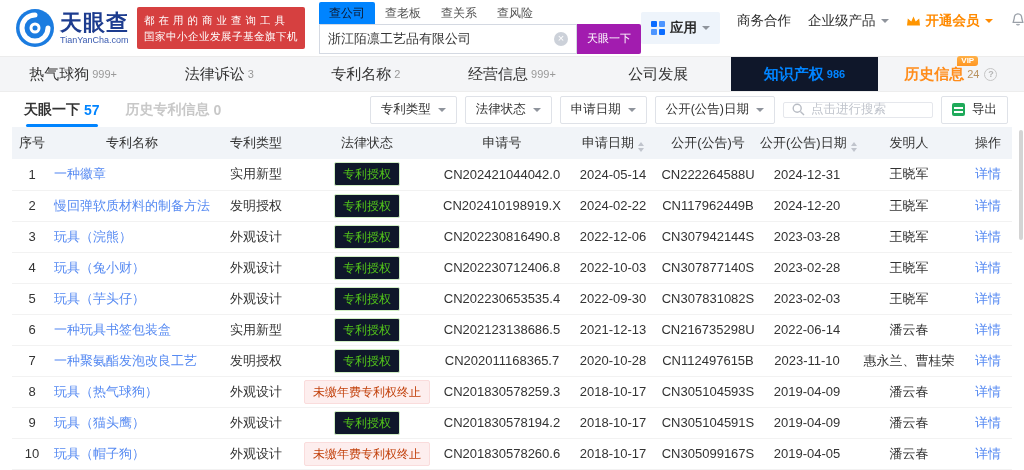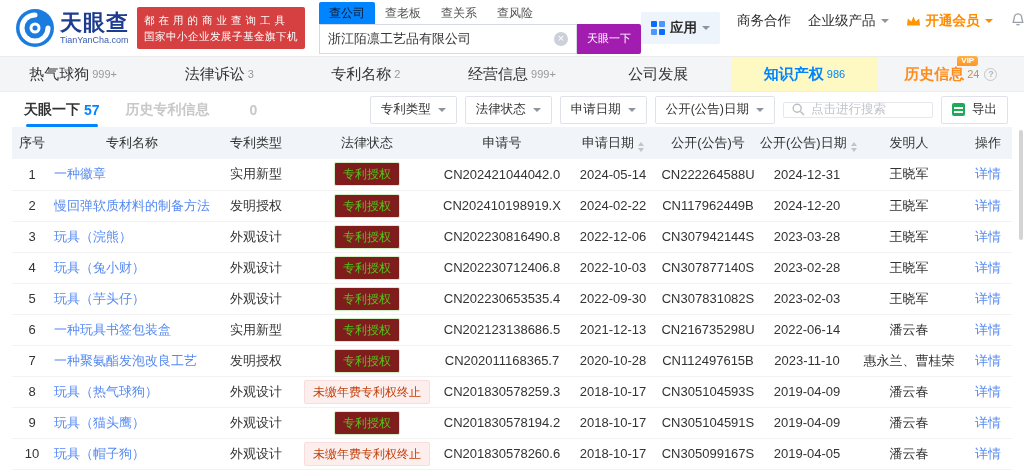--- a/index.html
+++ b/index.html
@@ -36,60 +36,60 @@
   .apps { background:#eef4fb; padding:7px 10px; border-radius:2px; font-weight:bold; }
   .vip-link { color:#ff8a00; font-weight:bold; }
   .caret { width:0; height:0; border:4px solid transparent; border-top-color:#8f949c; margin-top:4px; }
   .caret.orange { border-top-color:#ff8a00; }
 
   
   .tabbar { height:35px; background:#f4f5f7; display:flex; border-bottom:1px solid #ededed; }
   .tab { flex:1; display:flex; align-items:center; justify-content:center; gap:3px;
     font-size:15px; color:#333; cursor:pointer; position:relative; }
   .tab .cnt { font-size:11px; color:#999; }
-  .tab.active { background:#fef9c3; color:#0084ff; font-weight:bold; }
-  .tab.active .cnt { color:#0084ff; font-weight:normal; }
+  .tab.active { background:#0f172a; color:#0084ff; font-weight:bold; }
+  .tab.active .cnt { color:#0084ff; font-weight:bold; }
   .tab.history { color:#ff8c1a; font-weight:bold; }
   .tab.history .cnt { color:#b9925f; font-weight:normal; }
   .tab-label-wrap { position:relative; display:inline-block; }
   .vip-tag { position:absolute; top:-9px; right:-14px; background:linear-gradient(#ffb148,#ff9623);
     color:#fff; font-size:8px; font-weight:bold; padding:1px 4px; border-radius:3px 3px 3px 0; line-height:1.1; }
   .q-ico { width:13px; height:13px; border:1px solid #c6c6c6; border-radius:50%; color:#b5b5b5;
     font-size:9px; line-height:11px; text-align:center; margin-left:2px; }
 
   
   .subbar { height:35px; display:flex; align-items:center; padding:0 16px 0 24px; background:#fff; }
   .subtab { height:35px; display:flex; align-items:center; margin-right:26px;
     font-size:14px; font-weight:bold; position:relative; cursor:pointer; }
   .subtab .cnt { margin-left:4px; }
   .subtab.active { color:#333; }
   .subtab.active .cnt { color:#0084ff; }
   .subtab.active::after { content:''; position:absolute; left:2px; right:2px; bottom:0;
     height:3px; background:#0084ff; border-radius:2px; }
-  .subtab.inactive { color:#c8c8c8;gap:36px; }
+  .subtab.inactive { color:#c8c8c8; }
   .subtab.inactive .cnt { color:#c8c8c8; }
   .filters { margin-left:auto; display:flex; align-items:center; gap:8px; }
   .fbtn { height:28px; border:1px solid #dfe2e8; border-radius:2px; background:#fff;
     padding:0 10px; display:flex; align-items:center; gap:7px; font-size:12.5px; color:#333; cursor:pointer; }
   .fsearch { width:150px; height:16px; border:1px solid #e5e7ec; border-radius:2px;
     display:flex; align-items:center; gap:6px; padding:0 8px; color:#c0c4cc; font-size:12.5px; cursor:text; }
   .xls-ico { width:13px; height:13px; border-radius:2px; background:#1faa5a; position:relative; }
   .xls-ico::before { content:''; position:absolute; left:2px; right:2px; top:4px; height:1.5px; background:#fff; }
   .xls-ico::after  { content:''; position:absolute; left:2px; right:2px; top:8px; height:1.5px; background:#fff; }
 
   
   table { width:1000px; margin:0 12px; border-collapse:collapse; table-layout:fixed; }
   thead th { background:#f1f4f8; height:32px; font-weight:normal; font-size:13px;
     color:#333; text-align:center; white-space:nowrap; }
   tbody td { height:31px; border-bottom:1px solid #f2f2f2; text-align:center;
     font-size:13px; color:#333; white-space:nowrap; overflow:hidden; padding:0 3px; }
   td.name { text-align:left; padding-left:2px; }
   .link { color:#568af2; cursor:pointer; }
   .badge { display:inline-block; font-size:12px; padding:2px 8px; border-radius:2px; line-height:1.5; }
-  .badge-green { color:#52c41a; background:#7f1d1d; border:1px solid #d2efc5; }
+  .badge-green { color:#52c41a; background:#0f172a; border:1px solid #d2efc5; }
   .badge-red { color:#c2410c; background:#fdeeee; border:1px solid #fadcdc; }
   .sort { display:inline-flex; flex-direction:column; gap:2px; margin-left:4px; vertical-align:1px; }
   .sort i { display:block; width:0; height:0; border-left:3.5px solid transparent; border-right:3.5px solid transparent; }
   .sort .up { border-bottom:4px solid #c0c4cc; }
   .sort .dn { border-top:4px solid #c0c4cc; }
 
   .scroll-thumb { position:fixed; right:1px; top:130px; width:4px; height:110px;
     background:#d4d4d4; border-radius:2px; }
 </style>
 </head>

